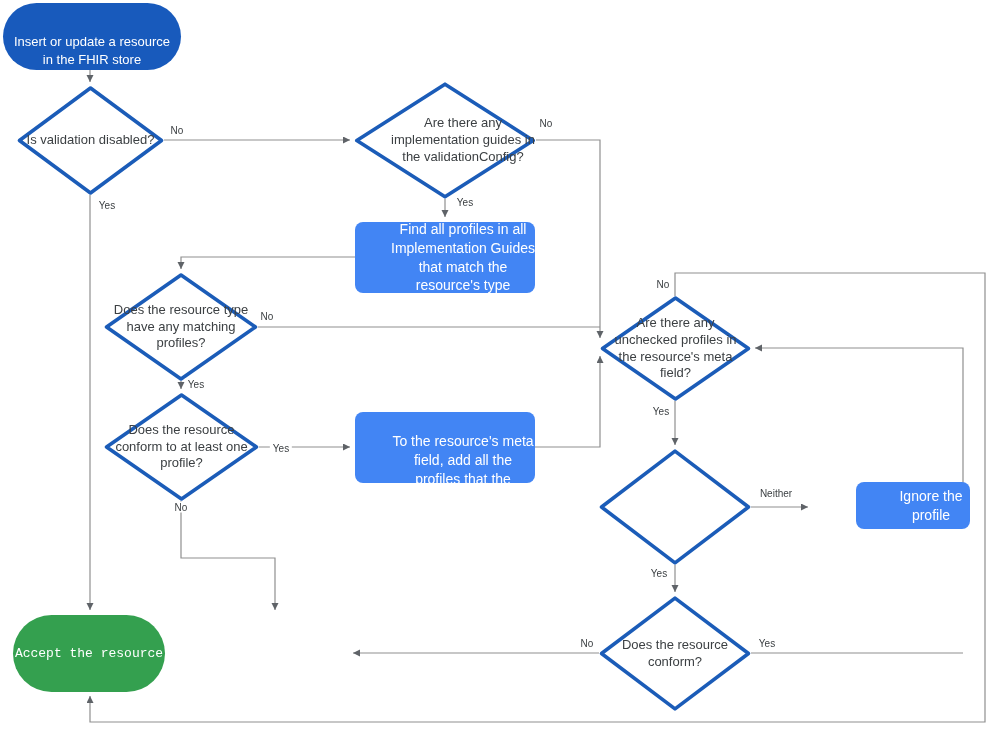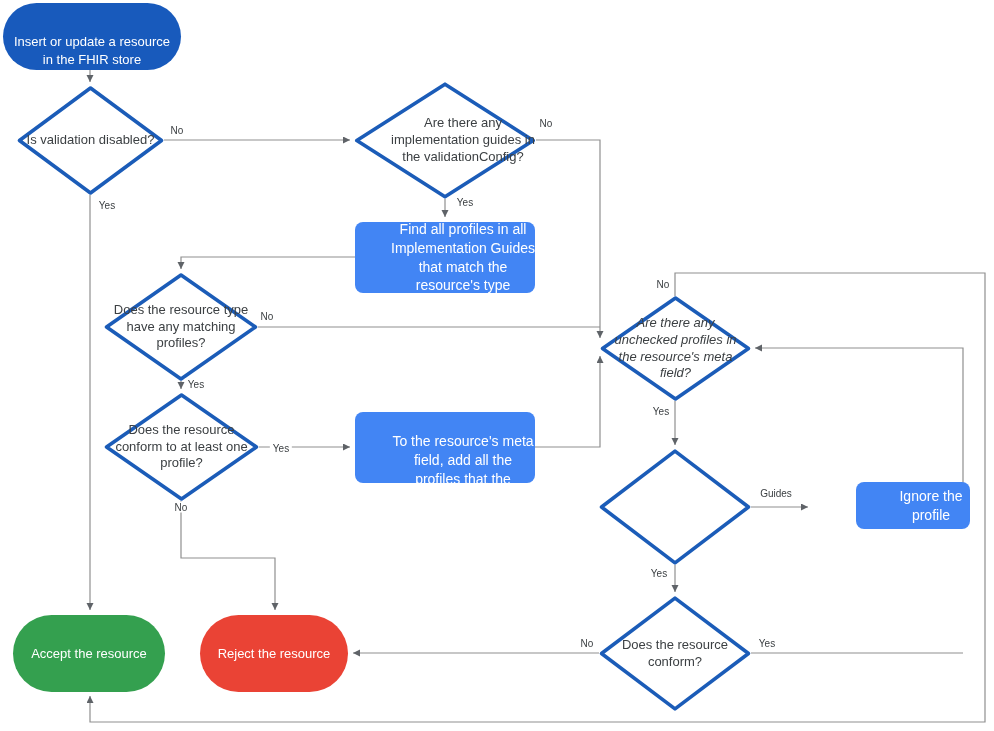--- a/index.html
+++ b/index.html
@@ -149,56 +149,53 @@
   </div>
 
   <div class="node process" style="left:355px; top:412px; width:180px; height:71px;">
     <span class="node-text" style="width:176px;margin-top:44px;">To the resource's meta field, add all the profiles that the resource conforms to.</span>
   </div>
 
   <div class="node decision" style="left:601px; top:297px; width:149px; height:103px;">
     <svg viewBox="0 0 100 100" preserveAspectRatio="none">
       <polygon points="50,1 99,50 50,99 1,50"></polygon>
     </svg>
-    <span class="node-text" style="width:140px;font-style:italic;">Are there any unchecked profiles in the resource's meta field?</span>
+    <span class="node-text" style="width:140px;">Are there any unchecked profiles in the resource's meta field?</span>
   </div>
 
   <div class="node decision" style="left:600px; top:450px; width:150px; height:114px;">
     <svg viewBox="0 0 100 100" preserveAspectRatio="none">
       <polygon points="50,1 99,50 50,99 1,50"></polygon>
     </svg>
   </div>
 
   <div class="node process" style="left:856px; top:482px; width:114px; height:47px;">
     <span class="node-text">Ignore the profile</span>
   </div>
 
   <div class="node decision" style="left:600px; top:597px; width:150px; height:113px;">
     <svg viewBox="0 0 100 100" preserveAspectRatio="none">
       <polygon points="50,1 99,50 50,99 1,50"></polygon>
     </svg>
     <span class="node-text" style="width:122px;">Does the resource conform?</span>
   </div>
 
-  <div class="node terminal green" style="left:13px; top:615px; width:152px; height:77px;">
+  <div class="node terminal green" style="left:13px; top:615px; width:152px; height:77px;font-family:Liberation Mono, monospace;">
     <span class="node-text">Accept the resource</span>
   </div>
 
-  <div class="node terminal red" style="left:200px; top:615px; width:148px; height:77px;">
-    <span class="node-text">Reject the resource</span>
-  </div>
 
   <span class="elabel" style="left:177px; top:130px;">No</span>
   <span class="elabel" style="left:107px; top:205px;">Yes</span>
   <span class="elabel" style="left:546px; top:123px;">No</span>
   <span class="elabel" style="left:465px; top:202px;">Yes</span>
   <span class="elabel" style="left:267px; top:316px;">No</span>
   <span class="elabel" style="left:196px; top:384px;">Yes</span>
   <span class="elabel" style="left:281px; top:448px;">Yes</span>
   <span class="elabel" style="left:181px; top:507px;">No</span>
   <span class="elabel" style="left:663px; top:284px;">No</span>
   <span class="elabel" style="left:661px; top:411px;">Yes</span>
-  <span class="elabel" style="left:776px; top:493px;">Guides</span>
+  <span class="elabel" style="left:776px; top:493px;">Neither</span>
   <span class="elabel" style="left:659px; top:573px;">Yes</span>
   <span class="elabel" style="left:767px; top:643px;">Yes</span>
   <span class="elabel" style="left:587px; top:643px;">No</span>
 
 </div>
 
 </body></html>

